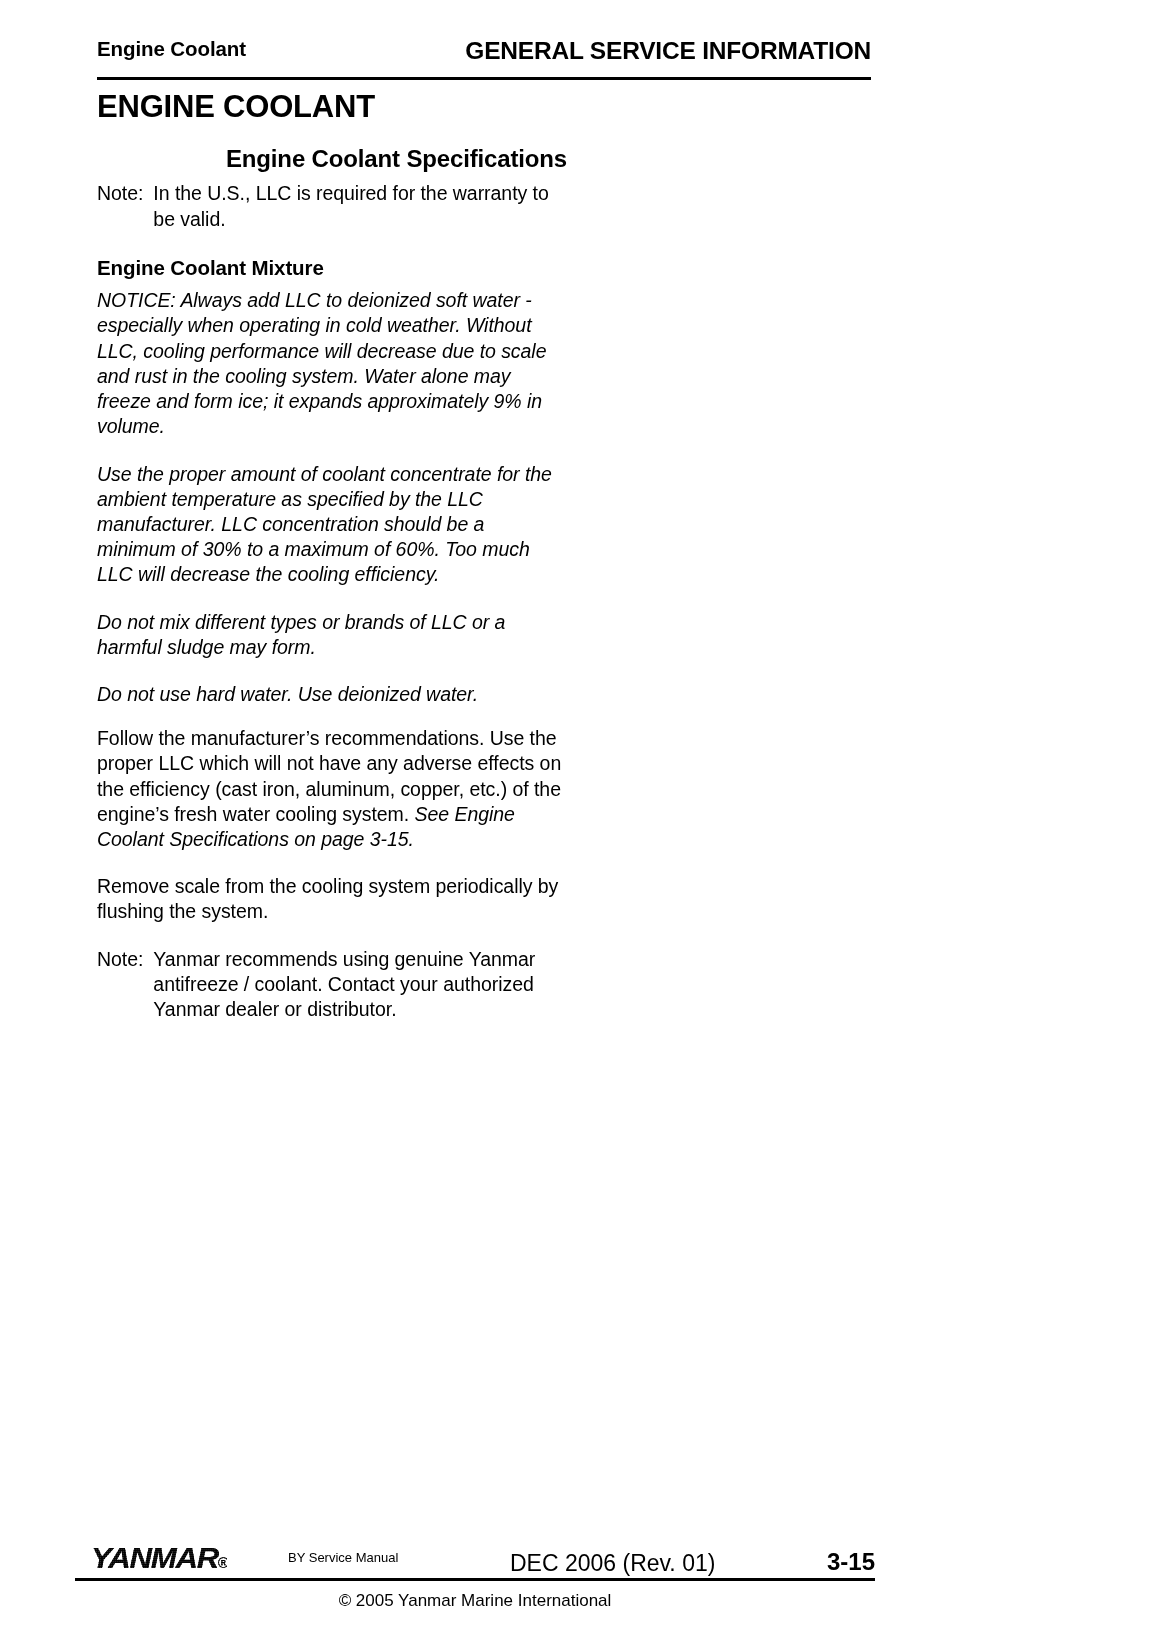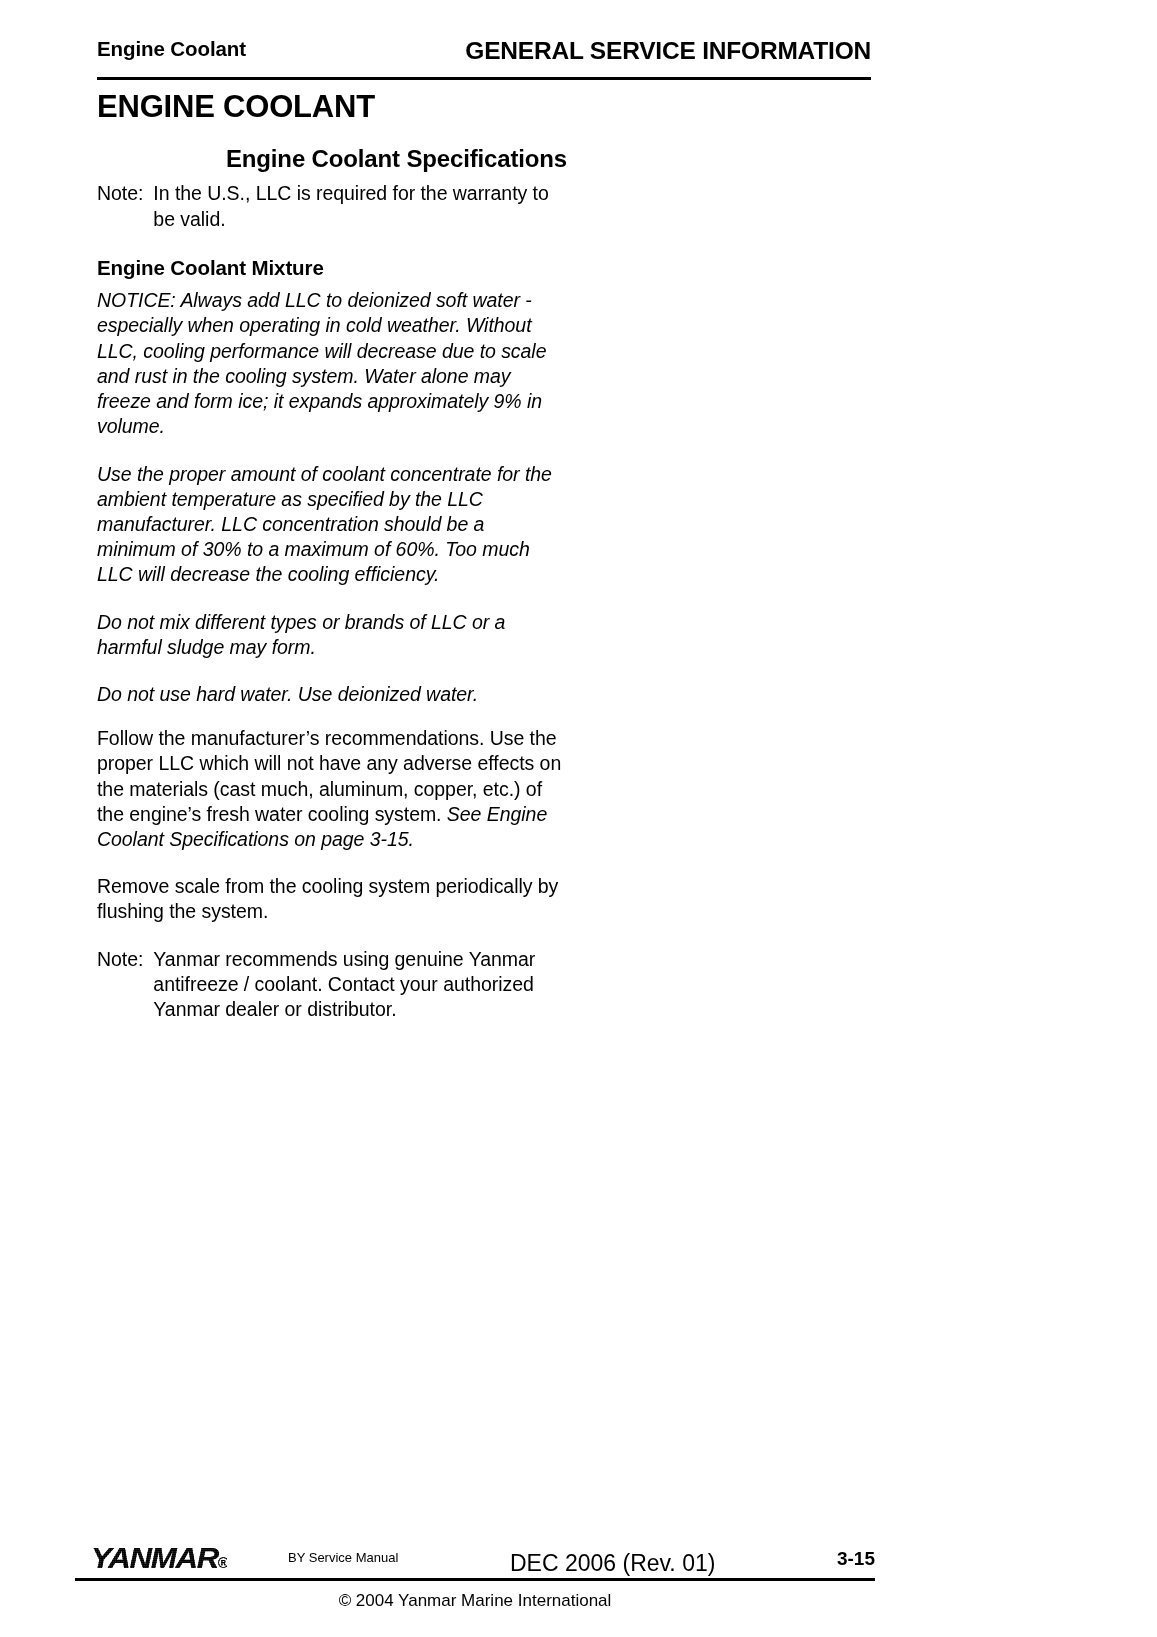--- a/index.html
+++ b/index.html
@@ -176,21 +176,21 @@
     left: 435px;
     top: 4px;
     font-size: 23px;
     line-height: 1.2;
     white-space: nowrap;
   }
   .footer-page {
     position: absolute;
     right: 0px;
     top: 2px;
-    font-size: 19px;
+    font-size: 24px;
     font-weight: bold;
     line-height: 1.2;
     white-space: nowrap;
   }
   .copyright {
     position: absolute;
     left: 0;
     right: 0;
     top: 1591px;
     text-align: center;
@@ -223,34 +223,34 @@
     <h3 class="subsection-title">Engine Coolant Mixture</h3>
 
     <p class="body-text italic">NOTICE: Always add LLC to deionized soft water - especially when operating in cold weather. Without LLC, cooling performance will decrease due to scale and rust in the cooling system. Water alone may freeze and form ice; it expands approximately 9% in volume.</p>
 
     <p class="body-text italic">Use the proper amount of coolant concentrate for the ambient temperature as specified by the LLC manufacturer. LLC concentration should be a minimum of 30% to a maximum of 60%. Too much LLC will decrease the cooling efficiency.</p>
 
     <p class="body-text italic">Do not mix different types or brands of LLC or a harmful sludge may form.</p>
 
     <p class="body-text italic tight">Do not use hard water. Use deionized water.</p>
 
-    <p class="body-text"><span>Follow the manufacturer’s recommendations. Use the proper LLC which will not have any adverse effects on the materials (cast much, aluminum, copper, etc.) of the engine’s fresh water cooling system. </span><span class="inline-italic">See Engine Coolant Specifications on page 3-15.</span></p>
+    <p class="body-text"><span>Follow the manufacturer’s recommendations. Use the proper LLC which will not have any adverse effects on the efficiency (cast iron, aluminum, copper, etc.) of the engine’s fresh water cooling system. </span><span class="inline-italic">See Engine Coolant Specifications on page 3-15.</span></p>
 
     <p class="body-text">Remove scale from the cooling system periodically by flushing the system.</p>
 
     <div class="note">
       <span class="note-label">Note:</span>
       <span class="note-body">Yanmar recommends using genuine Yanmar antifreeze / coolant. Contact your authorized Yanmar dealer or distributor.</span>
     </div>
 
   </div>
 
   <div class="footer">
     <div class="logo"><span>YANMAR</span><span class="logo-dot">®</span></div>
     <div class="footer-manual">BY Service Manual</div>
     <div class="footer-date">DEC 2006 (Rev. 01)</div>
     <div class="footer-page">3-15</div>
   </div>
   <div class="footer-rule"></div>
 
-  <div class="copyright">© 2004 Yanmar Marine International</div>
+  <div class="copyright">© 2005 Yanmar Marine International</div>
 
 </div>
 
 </body></html>

